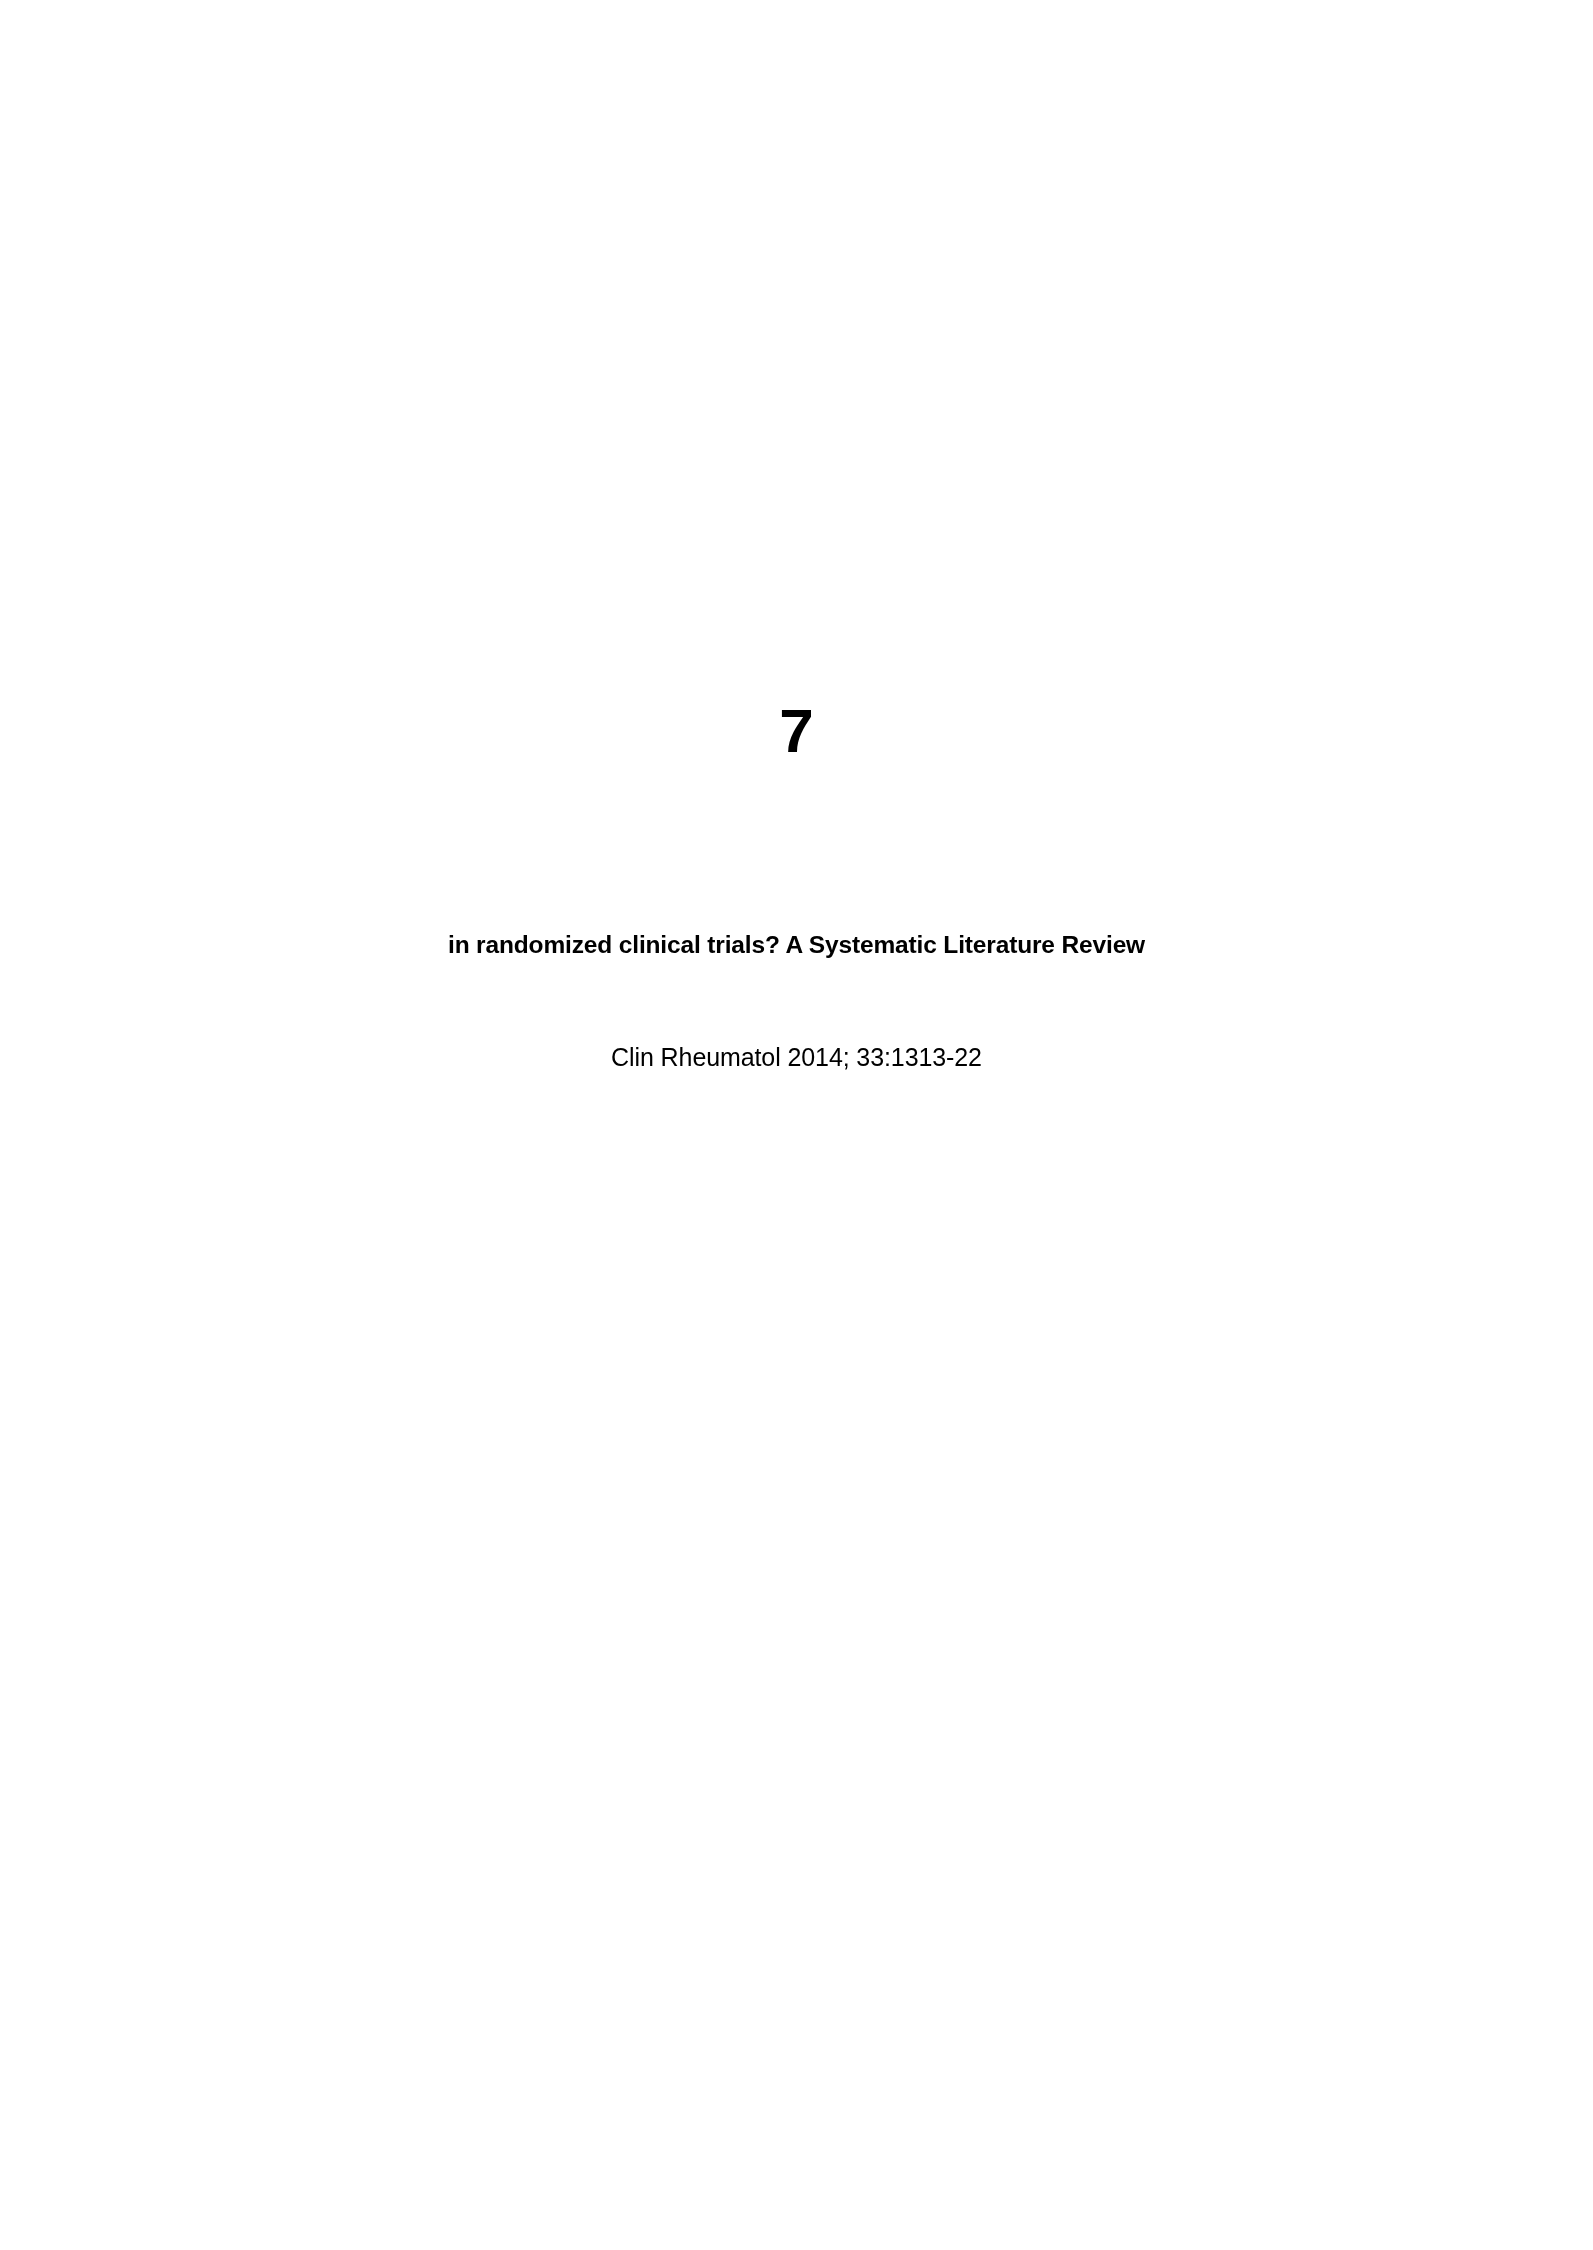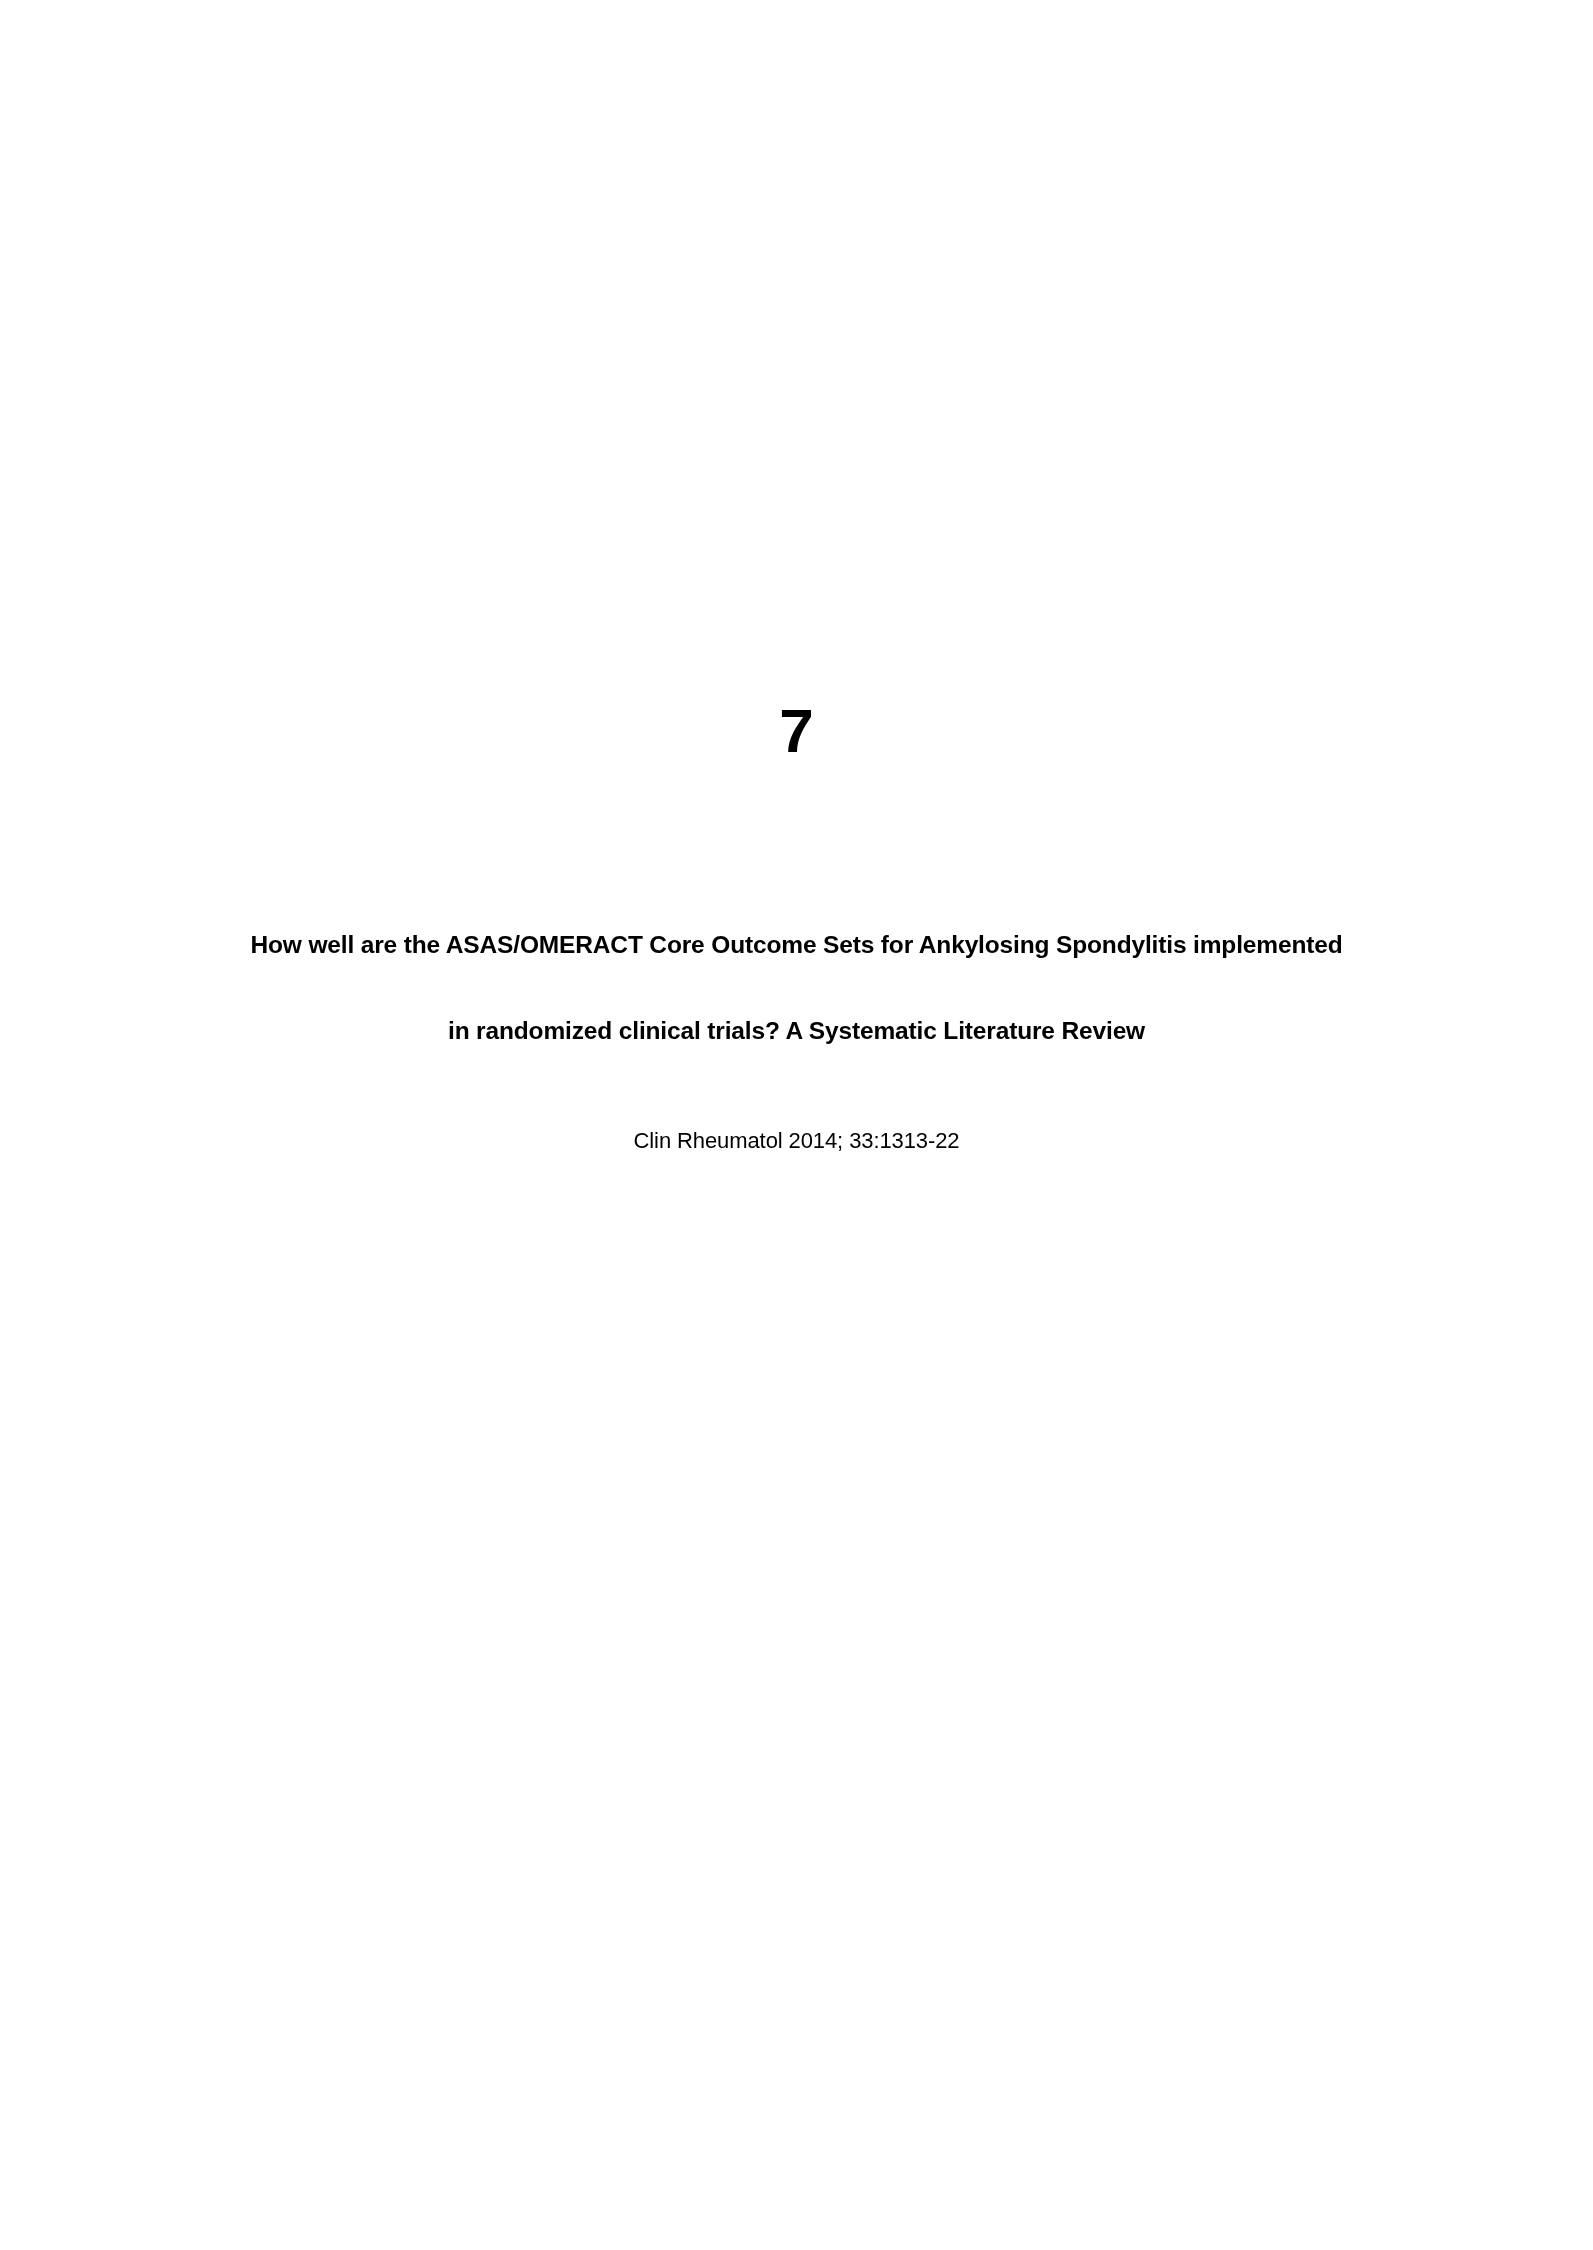--- a/index.html
+++ b/index.html
@@ -58,37 +58,36 @@
     text-align: center;
     line-height: 86px;
     width: 1300px;
     margin: 0 0 56px 0;
     letter-spacing: -0.1px;
   }
   .authors .line {
     display: block;
   }
   .citation {
-    font-size: 22px;
+    font-size: 25px;
     font-weight: normal;
     text-align: center;
     line-height: 1.2;
     letter-spacing: -0.1px;
   }
 </style>
 </head>
 <body>
 
 <div class="page">
   <div class="content">
 
     <div class="chapter-number">7</div>
 
     <div class="title">
-      <span class="line">How well are the ASAS/OMERACT Core Outcome Sets for Ankylosing Spondylitis implemented</span>
       <span class="line">in randomized clinical trials? A Systematic Literature Review</span>
     </div>
 
 
     <div class="citation">Clin Rheumatol 2014; 33:1313-22</div>
 
   </div>
 </div>
 
 </body></html>

